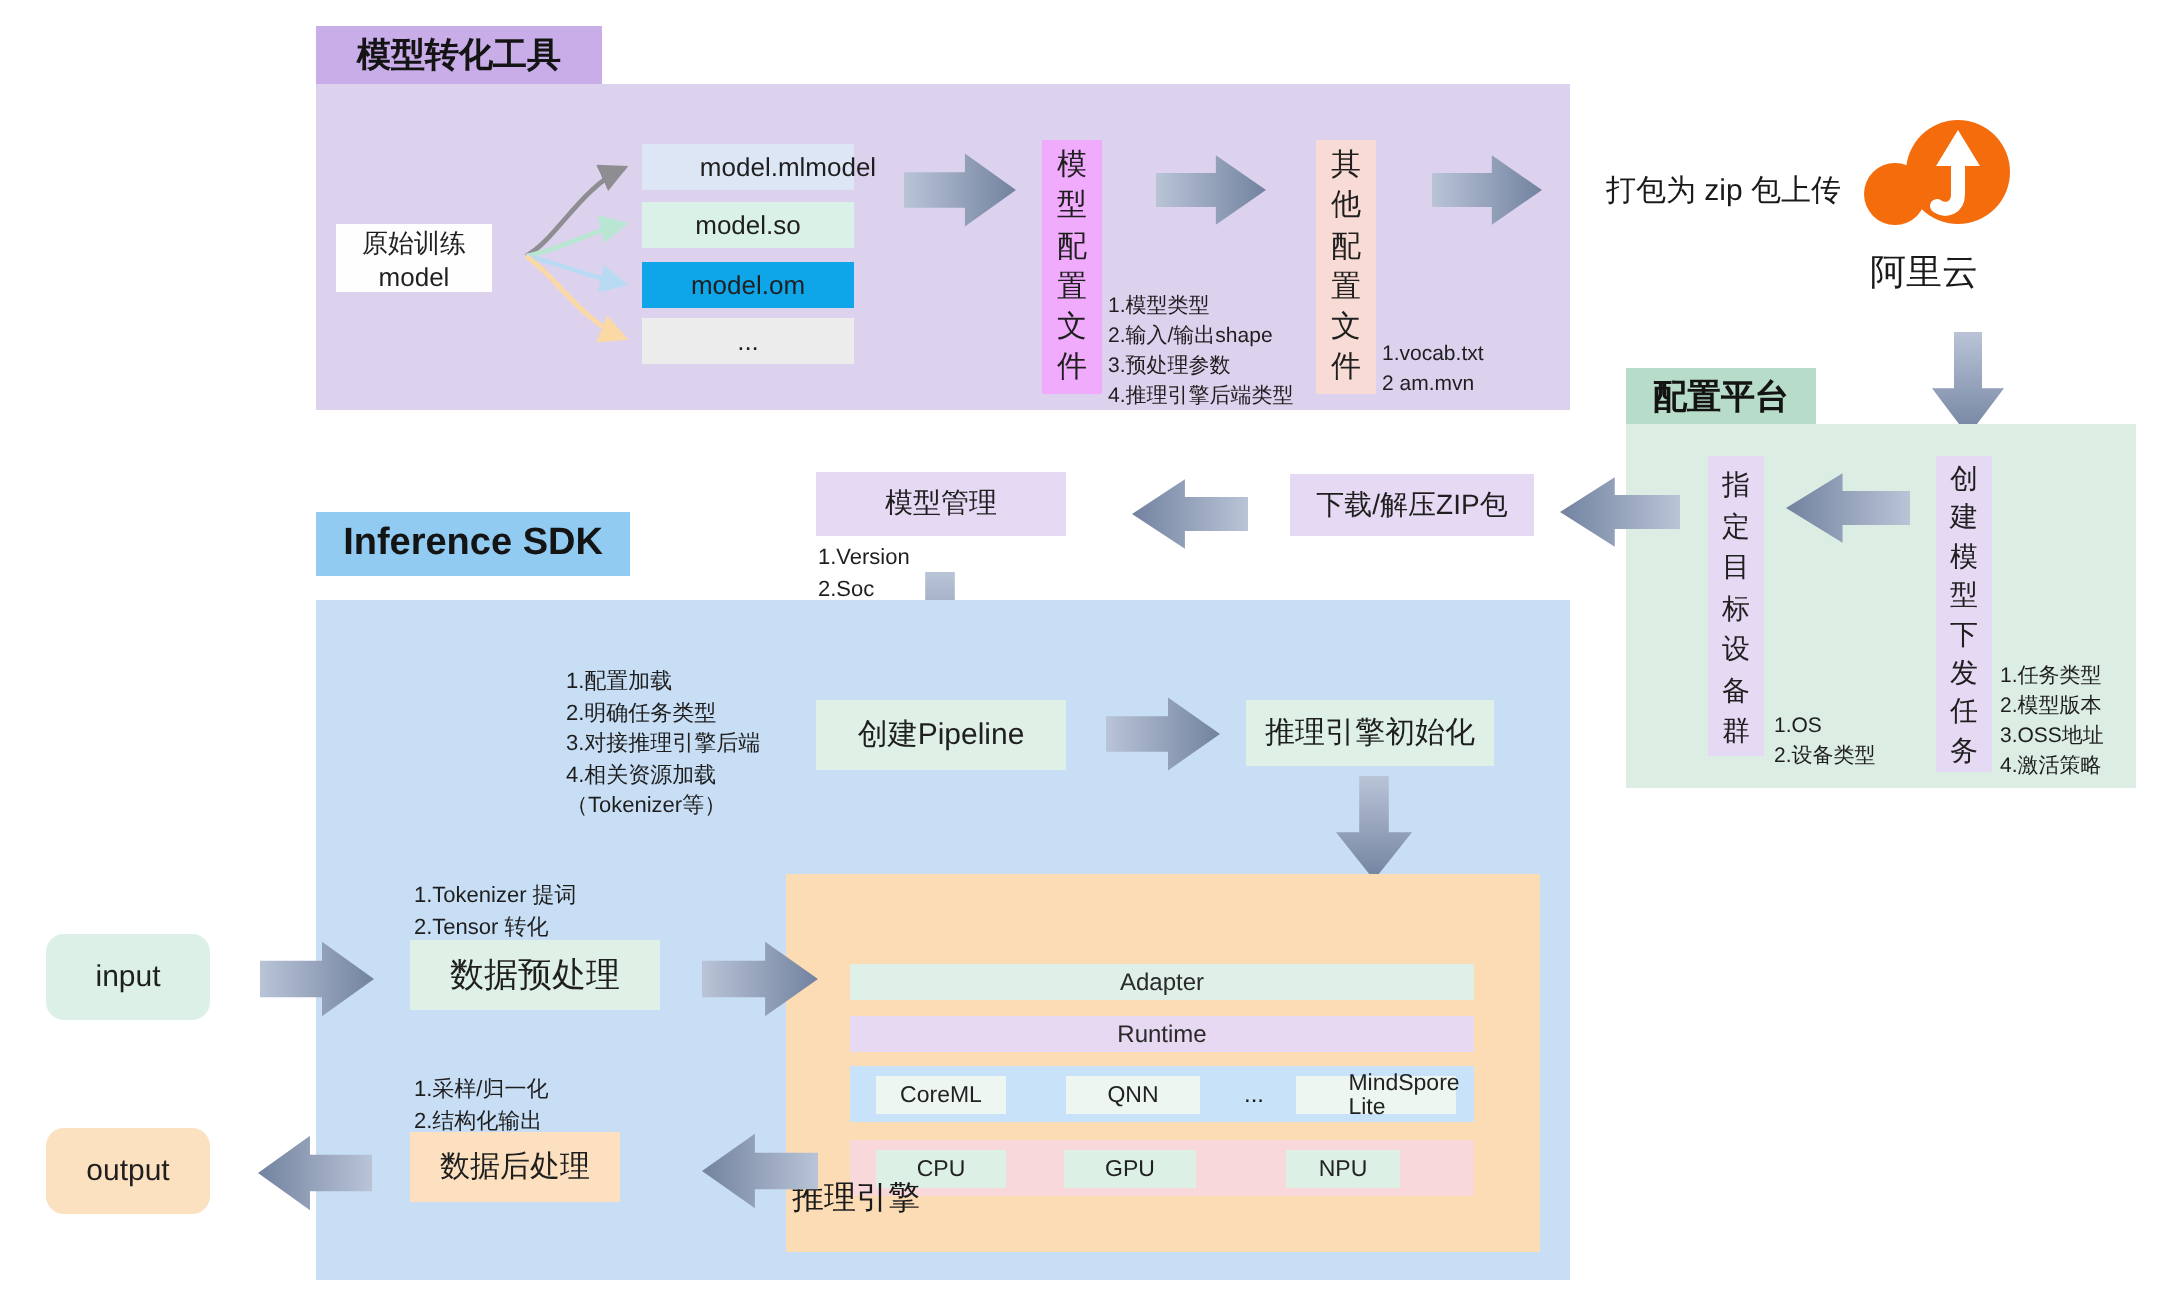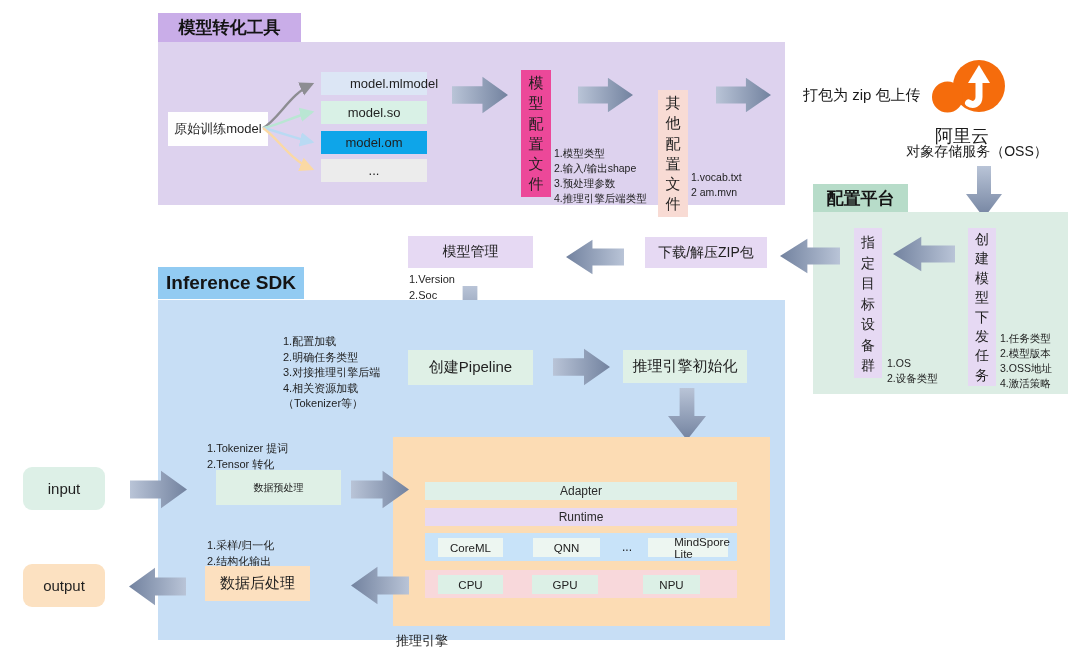--- a/index.html
+++ b/index.html
@@ -66,67 +66,66 @@
       </marker>
       <marker id="mYellow" markerWidth="7" markerHeight="7" refX="5" refY="3" orient="auto">
         <polygon points="0,0 6,3 0,6" fill="#fbd9a4"></polygon>
       </marker>
     </defs>
   </svg>
 
   <div class="panel" style="left:158px; top:42px; width:627px; height:163px; background:#ddd2ee;"></div>
   <div class="hdr" style="left:158px; top:13px; width:143px; height:29px; background:#c9ade8;">模型转化工具</div>
 
-  <div class="box" style="left:168px; top:112px; width:100px; height:34px; background:#fefefe; font-size:13px;">原始训练model</div>
+  <div class="box" style="left:168px; top:112px; width:78px; height:34px; background:#fefefe; font-size:13px;">原始训练model</div>
 
   <svg class="arr" style="left:258px; top:70px;" width="66" height="110" viewBox="0 0 66 110">
     <path d="M5,58 C20,50 32,24 54,14" fill="none" stroke="#8d8d92" stroke-width="2.4" marker-end="url(#mGray)"></path>
     <path d="M5,58 C22,55 36,46 54,42" fill="none" stroke="#b9e6d3" stroke-width="2.4" marker-end="url(#mGreen)"></path>
     <path d="M5,58 C22,62 36,68 54,72" fill="none" stroke="#b9daf3" stroke-width="2.4" marker-end="url(#mBlue)"></path>
     <path d="M5,58 C20,68 32,90 54,99" fill="none" stroke="#fbd9a4" stroke-width="2.4" marker-end="url(#mYellow)"></path>
   </svg>
 
   <div class="box" style="left:321px; top:72px; width:106px; height:23px; background:#dce6f5; font-size:13px;padding-left:40px;">model.mlmodel</div>
   <div class="box" style="left:321px; top:101px; width:106px; height:23px; background:#d9f1e6; font-size:13px;">model.so</div>
   <div class="box" style="left:321px; top:131px; width:106px; height:23px; background:#0ea5e9; font-size:13px;">model.om</div>
   <div class="box" style="left:321px; top:159px; width:106px; height:23px; background:#ececec; font-size:13px;">...</div>
 
   <svg class="arr" style="left:452px; top:74px;" width="56" height="42" viewBox="0 0 57 45" preserveAspectRatio="none">
     <polygon points="0,13 31,13 31,3 57,22.5 31,42 31,32 0,32" fill="url(#gR)"></polygon>
   </svg>
 
-  <div class="vbox" style="left:521px; top:70px; width:30px; height:127px; background:#ec4899; padding:3px 7px 0; font-size:15px; line-height:20.3px;">模型配置文件</div>
+  <div class="vbox" style="left:521px; top:70px; width:30px; height:127px; background:#f0abfc; padding:3px 7px 0; font-size:15px; line-height:20.3px;">模型配置文件</div>
   <div class="notes" style="left:554px; top:146px; width:100px;">1.模型类型
 2.输入/输出shape
 3.预处理参数
 4.推理引擎后端类型</div>
 
   <svg class="arr" style="left:578px; top:75px;" width="55" height="40" viewBox="0 0 57 45" preserveAspectRatio="none">
     <polygon points="0,13 31,13 31,3 57,22.5 31,42 31,32 0,32" fill="url(#gR)"></polygon>
   </svg>
 
-  <div class="vbox" style="left:658px; top:70px; width:30px; height:127px; background:#f8dbd4; padding:3px 7px 0; font-size:15px; line-height:20.3px;margin-top:20px;">其他配置文件</div>
+  <div class="vbox" style="left:658px; top:70px; width:30px; height:127px; background:#f8dbd4; padding:3px 7px 0; font-size:15px; line-height:20.3px;">其他配置文件</div>
   <div class="notes" style="left:691px; top:170px; width:70px;">1.vocab.txt
 2 am.mvn</div>
 
   <svg class="arr" style="left:716px; top:75px;" width="55" height="40" viewBox="0 0 57 45" preserveAspectRatio="none">
     <polygon points="0,13 31,13 31,3 57,22.5 31,42 31,32 0,32" fill="url(#gR)"></polygon>
   </svg>
 
   <div class="caption" style="left:803px; top:86px;">打包为 zip 包上传</div>
 
   <svg class="arr" style="left:932px; top:56px;" width="74" height="63" viewBox="0 0 74 63">
     <circle cx="47" cy="30" r="26" fill="#f56c0c"></circle>
     <circle cx="15.5" cy="41" r="15.5" fill="#f56c0c"></circle>
     <polygon points="47,9 36,27 58,27" fill="#fff"></polygon>
     <path d="M47,26 L47,41 C47,48 41,50 36.5,47" fill="none" stroke="#fff" stroke-width="7" stroke-linecap="round"></path>
   </svg>
 
   <div class="caption" style="left:912px; top:124px; width:100px; text-align:center; font-size:18px;">阿里云</div>
-  <div class="caption" style="left:892px; top:143px; width:170px; text-align:center; font-size:14px;">对象存储服务（OSS）</div>
 
   <svg class="arr" style="left:966px; top:166px;" width="36" height="52" viewBox="0 0 36 50" preserveAspectRatio="none">
     <polygon points="11,0 25,0 25,27 36,27 18,50 0,27 11,27" fill="url(#gD)"></polygon>
   </svg>
 
   <div class="panel" style="left:813px; top:212px; width:255px; height:182px; background:#dcede4;"></div>
   <div class="hdr" style="left:813px; top:184px; width:95px; height:28px; background:#b7dcc9;">配置平台</div>
 
   <div class="vbox" style="left:968px; top:228px; width:28px; height:158px; background:#e6d9f3; padding:2px 7px 0; font-size:14px; line-height:19.4px;">创建模型下发任务</div>
   <div class="notes" style="left:1000px; top:331px; width:66px;">1.任务类型
@@ -154,21 +153,21 @@
 
   <div class="box" style="left:408px; top:236px; width:125px; height:32px; background:#e6d9f3;">模型管理</div>
   <div class="notes" style="left:409px; top:272px; width:70px; font-size:11px;">1.Version
 2.Soc</div>
 
   <svg class="arr" style="left:451px; top:286px;" width="38" height="54" viewBox="0 0 36 50" preserveAspectRatio="none">
     <polygon points="11,0 25,0 25,27 36,27 18,50 0,27 11,27" fill="url(#gD)"></polygon>
   </svg>
 
   <div class="panel" style="left:158px; top:300px; width:627px; height:340px; background:#c7def5;"></div>
-  <div class="hdr" style="left:158px; top:267px; width:146px; height:32px; background:#92cbf2; font-size:19px;">Inference SDK</div>
+  <div class="hdr" style="left:158px; top:256px; width:157px; height:32px; background:#92cbf2; font-size:19px;">Inference SDK</div>
 
   <div class="notes" style="left:283px; top:334px; width:125px; font-size:11px;">1.配置加载
 2.明确任务类型
 3.对接推理引擎后端
 4.相关资源加载（Tokenizer等）</div>
 
   <div class="box" style="left:408px; top:350px; width:125px; height:35px; background:#dff0e6; font-size:15px;">创建Pipeline</div>
 
   <svg class="arr" style="left:553px; top:346px;" width="57" height="42" viewBox="0 0 57 45" preserveAspectRatio="none">
     <polygon points="0,13 31,13 31,3 57,22.5 31,42 31,32 0,32" fill="url(#gR)"></polygon>
@@ -189,31 +188,31 @@
   <div class="chip" style="left:438px; top:538px; width:65px; height:19px;">CoreML</div>
   <div class="chip" style="left:533px; top:538px; width:67px; height:19px;">QNN</div>
   <div class="caption" style="left:612px; top:540px; width:30px; text-align:center; font-size:12px;">...</div>
   <div class="chip" style="left:648px; top:538px; width:80px; height:19px;padding-left:28px;">MindSpore Lite</div>
 
   <div class="panel" style="left:425px; top:570px; width:312px; height:28px; background:#f8d8db;"></div>
   <div class="chip" style="left:438px; top:575px; width:65px; height:19px; background:#dcf0e6;">CPU</div>
   <div class="chip" style="left:532px; top:575px; width:66px; height:19px; background:#dcf0e6;">GPU</div>
   <div class="chip" style="left:643px; top:575px; width:57px; height:19px; background:#dcf0e6;">NPU</div>
 
-  <div class="caption" style="left:396px; top:589px; font-size:13px;margin-top:43px;">推理引擎</div>
+  <div class="caption" style="left:396px; top:589px; font-size:16px;">推理引擎</div>
 
   <div class="box" style="left:23px; top:467px; width:82px; height:43px; background:#ddf0e7; border-radius:9px; font-size:15px;">input</div>
 
   <svg class="arr" style="left:130px; top:468px;" width="57" height="43" viewBox="0 0 57 45" preserveAspectRatio="none">
     <polygon points="0,13 31,13 31,3 57,22.5 31,42 31,32 0,32" fill="url(#gR)"></polygon>
   </svg>
 
   <div class="notes" style="left:207px; top:441px; width:120px; font-size:11px;">1.Tokenizer 提词
 2.Tensor 转化</div>
-  <div class="box" style="left:216px; top:470px; width:125px; height:35px; background:#dff0e6; font-size:10px;">数据预处理</div>
+  <div class="box" style="left:205px; top:470px; width:125px; height:35px; background:#dff0e6; font-size:17px;">数据预处理</div>
 
   <svg class="arr" style="left:351px; top:468px;" width="58" height="43" viewBox="0 0 57 45" preserveAspectRatio="none">
     <polygon points="0,13 31,13 31,3 57,22.5 31,42 31,32 0,32" fill="url(#gR)"></polygon>
   </svg>
 
   <div class="box" style="left:23px; top:564px; width:82px; height:43px; background:#fce1c1; border-radius:9px; font-size:15px;">output</div>
 
   <svg class="arr" style="left:129px; top:565px;" width="57" height="43" viewBox="0 0 57 45" preserveAspectRatio="none">
     <polygon points="57,13 26,13 26,3 0,22.5 26,42 26,32 57,32" fill="url(#gL)"></polygon>
   </svg>

